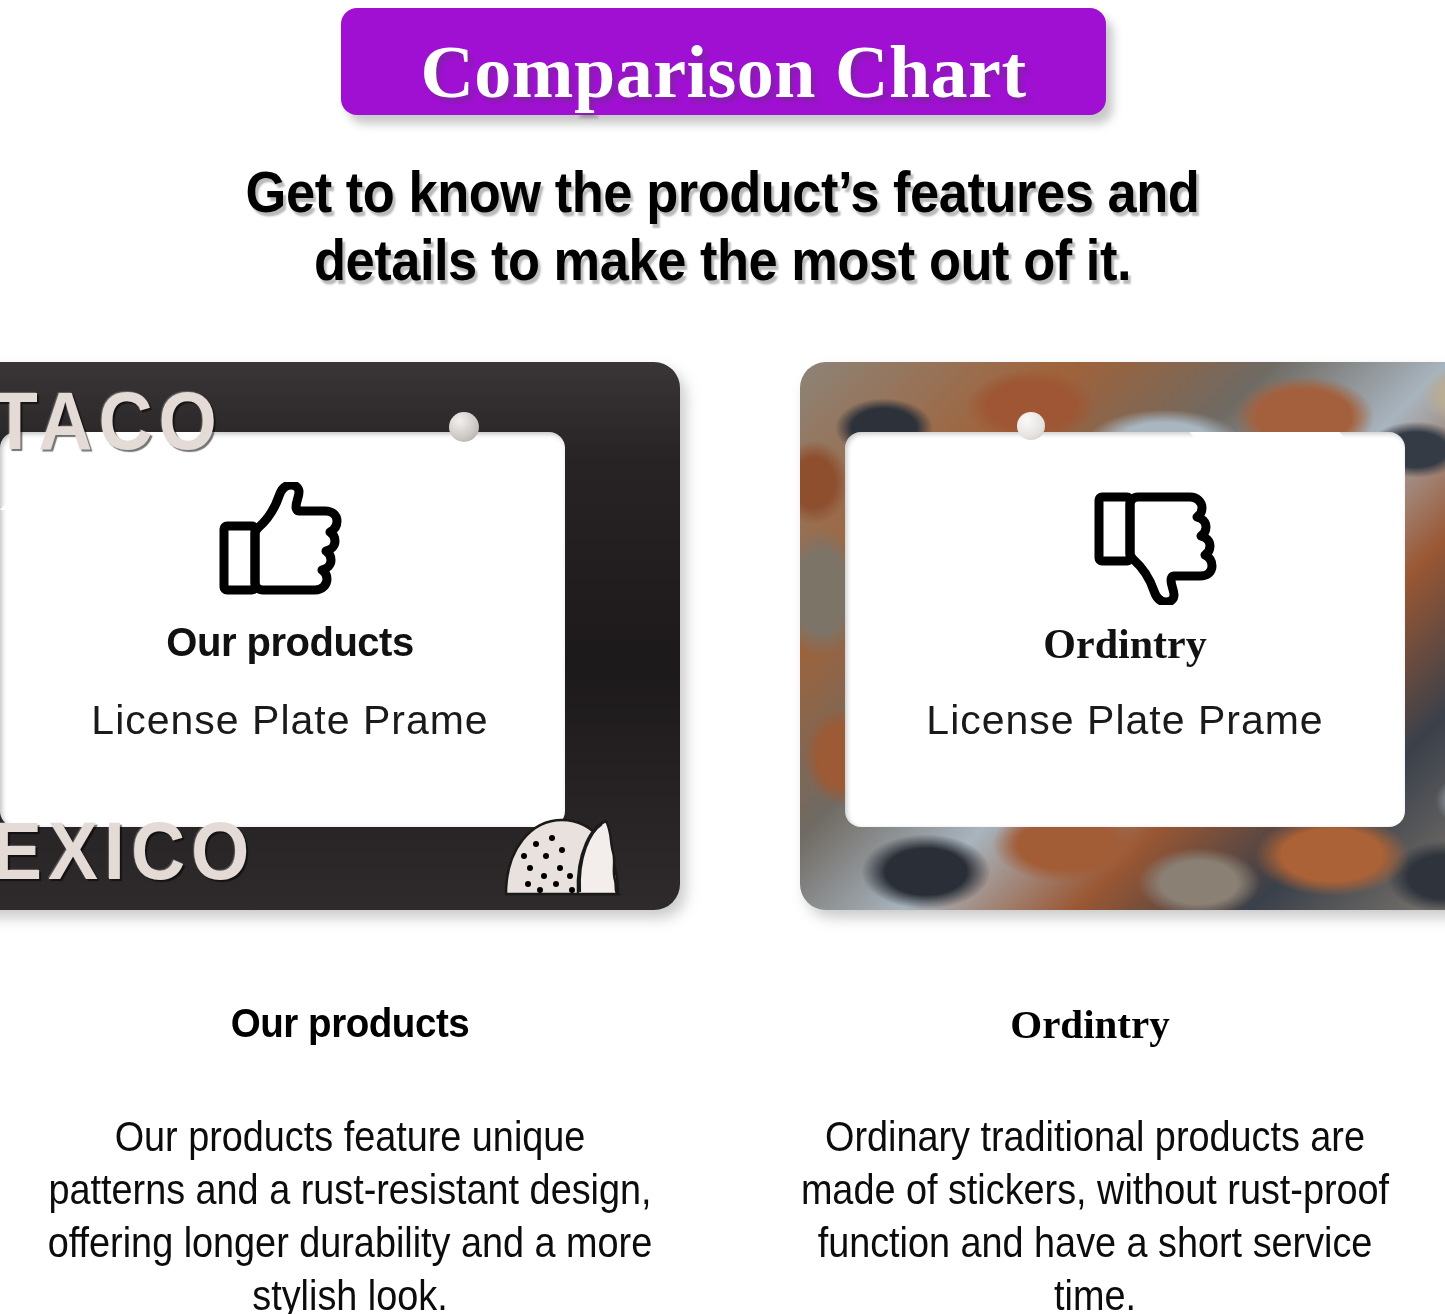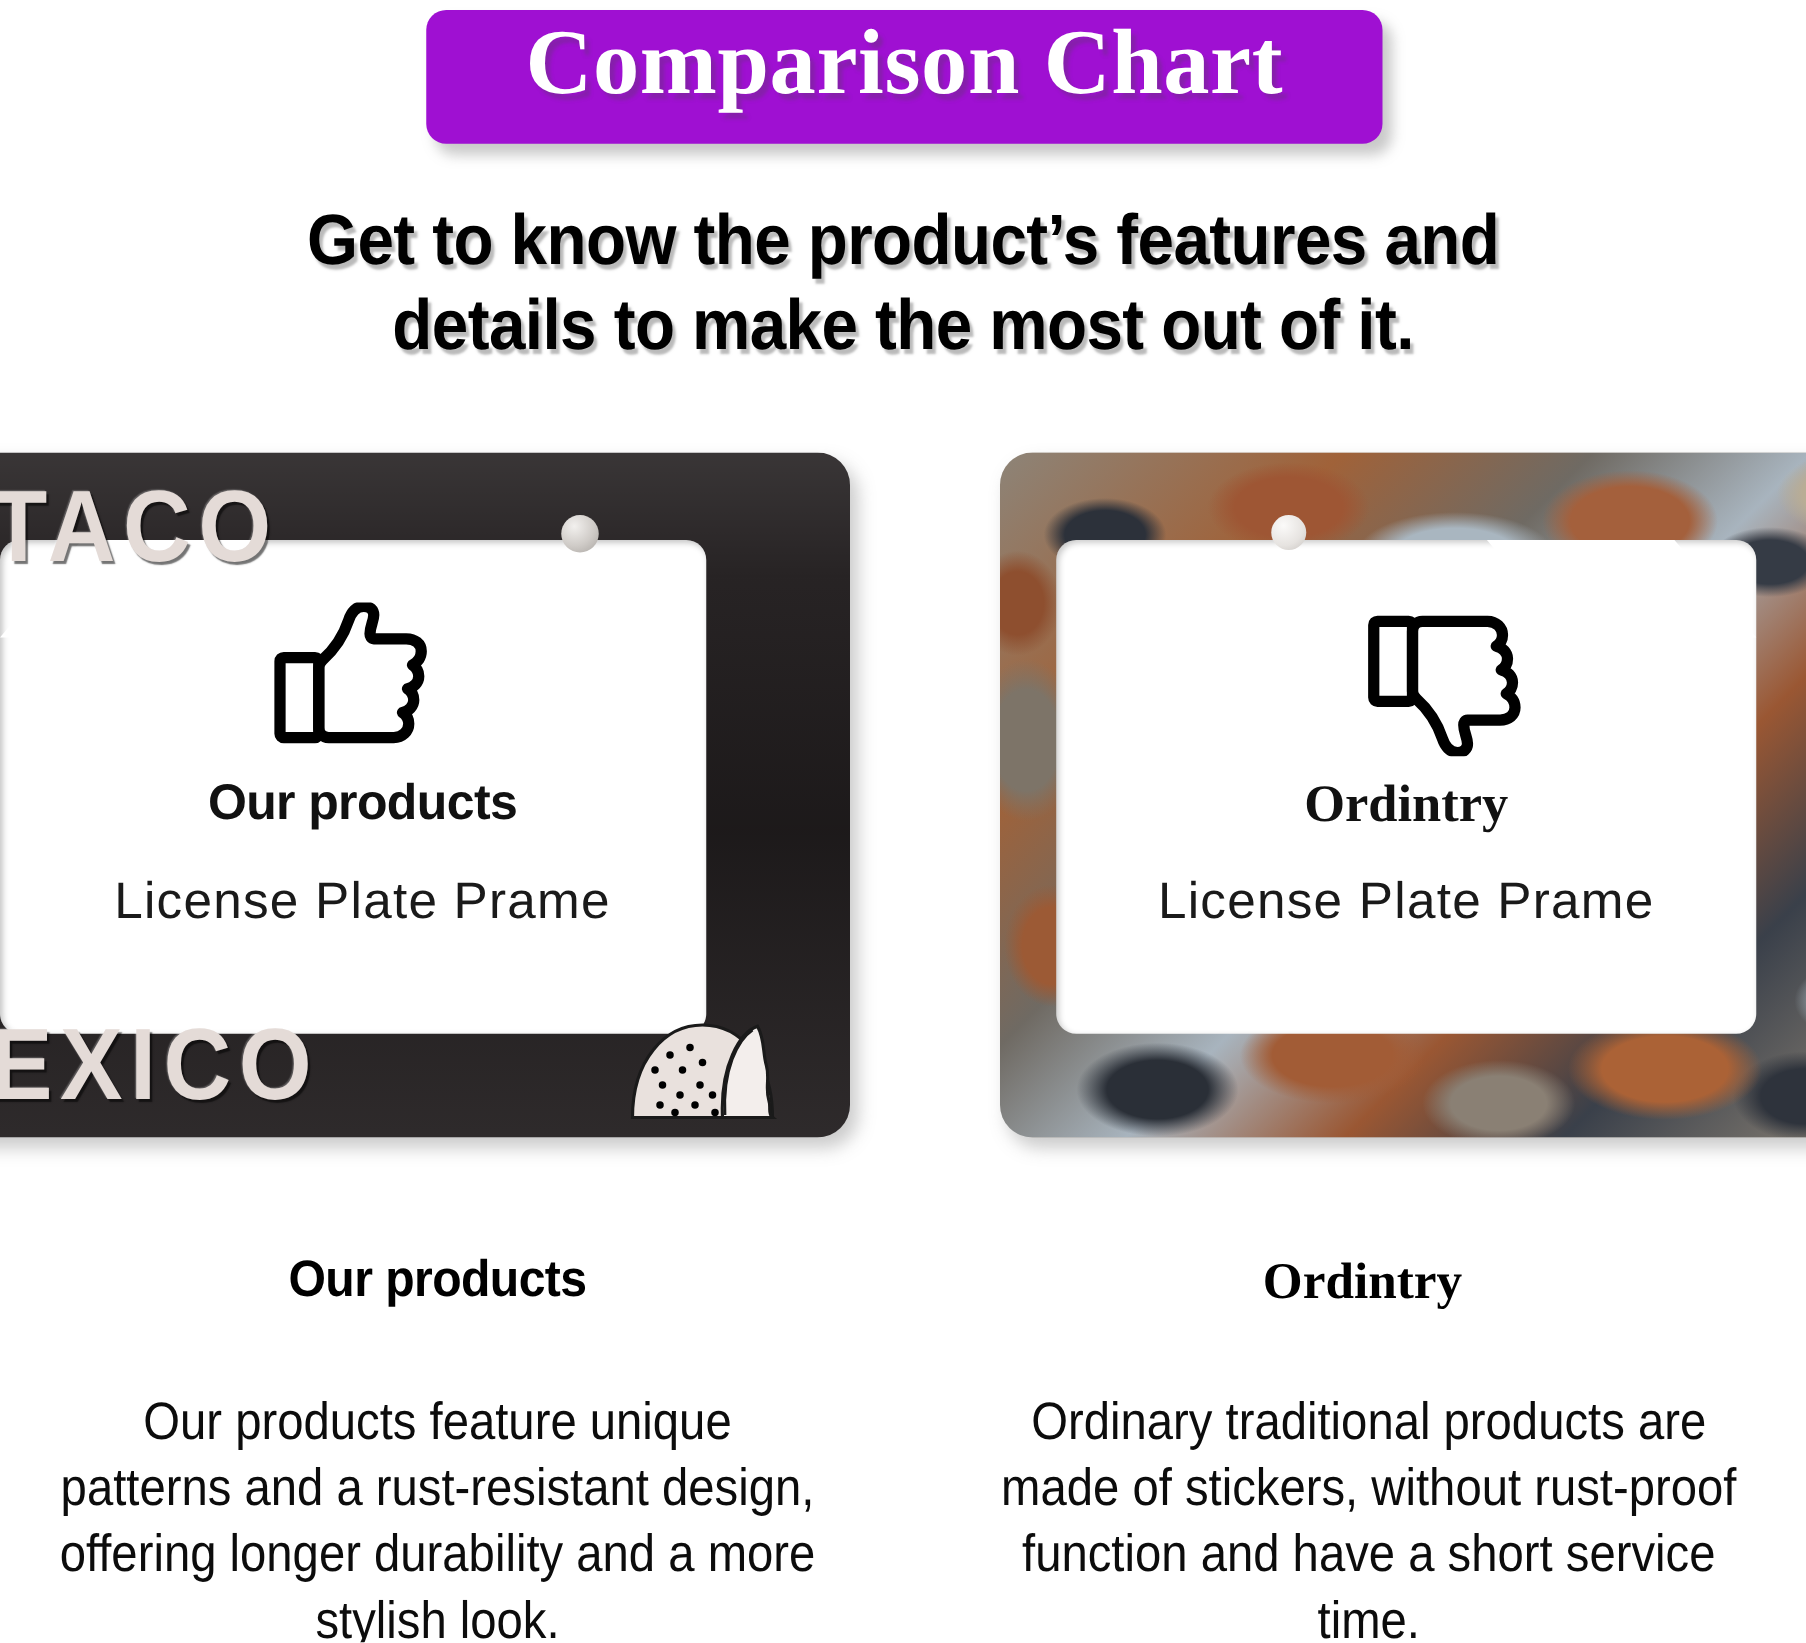--- a/index.html
+++ b/index.html
@@ -20,21 +20,21 @@
   #title-banner {
     position: absolute;
     left: 341px;
     top: 8px;
     width: 765px;
     height: 107px;
     background: #9f10d2;
     border-radius: 16px;
     box-shadow: 7px 9px 10px rgba(120,120,120,0.40);
     display: flex;
-    align-items: flex-start;
+    align-items: flex-end;
     justify-content: center;
   }
   #title-text {
     font-family: "Liberation Serif", "DejaVu Serif", serif;
     font-weight: bold;
     font-size: 74px;
     color: #ffffff;
     letter-spacing: 0.5px;
     text-shadow: 4px 5px 3px rgba(90,60,100,0.35);
     white-space: nowrap;

